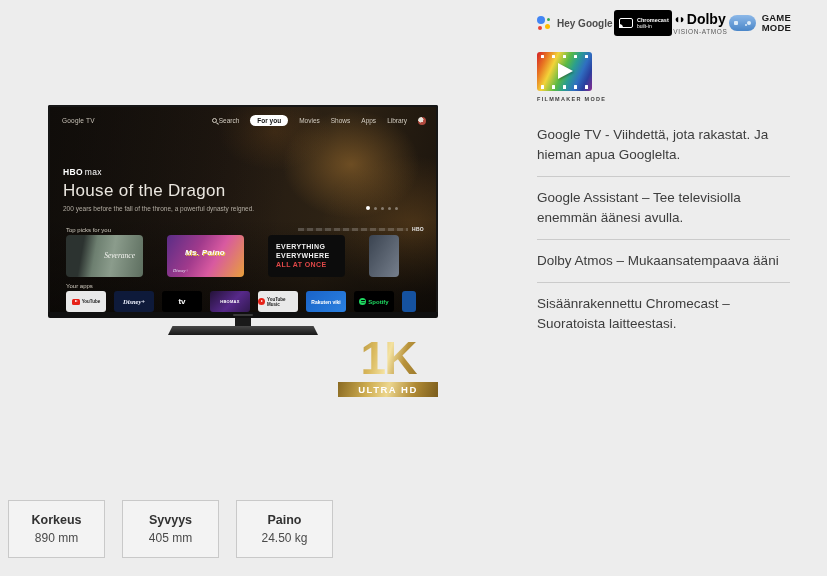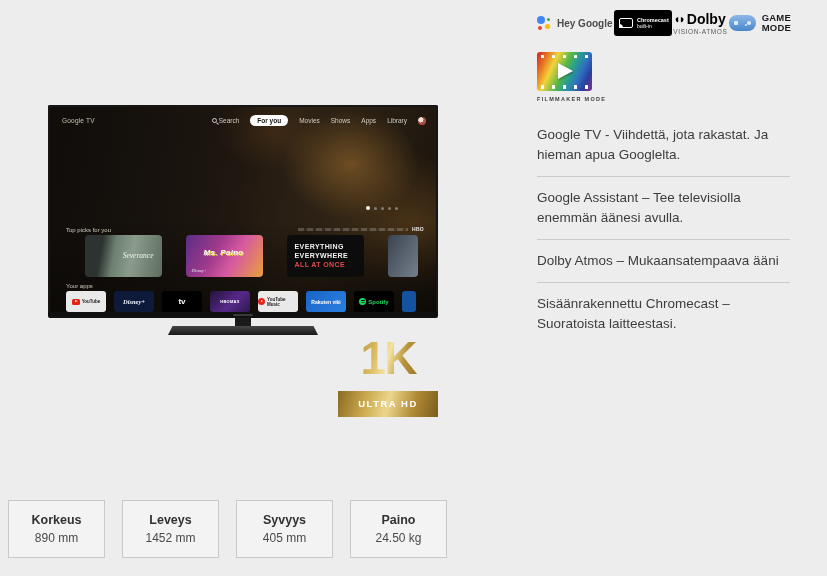--- a/index.html
+++ b/index.html
@@ -39,21 +39,21 @@
   .hero-sub { margin-top:4px; font-size:6.5px; color:#b2aca2; }
 
   .dots { position:absolute; right:38px; top:99px; display:flex; align-items:center; gap:4px; z-index:3; }
   .dot { width:3px; height:3px; border-radius:50%; background:rgba(255,255,255,.38); }
   .dot.on { width:4px; height:4px; background:#fff; }
   .cap-line { position:absolute; right:12px; top:119px; display:flex; align-items:center; gap:4px; z-index:3; }
   .cap-bar { width:110px; height:3px; background:repeating-linear-gradient(90deg, rgba(255,255,255,.22) 0 6px, rgba(255,255,255,.05) 6px 9px); }
   .cap-hbo { font-size:5px; font-weight:800; color:#e8e8e8; letter-spacing:.3px; }
 
   .rowlabel { position:absolute; left:16px; font-size:6px; color:#cfc9be; z-index:3; }
-  .cards { position:absolute; left:16px; top:128px; right:0; display:flex; gap:24px; overflow:hidden; z-index:3;justify-content:center; }
+  .cards { position:absolute; left:16px; top:128px; right:0; display:flex; gap:24px; overflow:hidden; z-index:3; }
   .card { width:77px; height:42px; border-radius:4px; overflow:hidden; position:relative; flex:none; }
   .card-sev { background:linear-gradient(100deg, #2c3330 0 22%, #6d7f70 38%, #8b9c8c 60%, #5d6e5f 100%); }
   .sev-title { position:absolute; right:8px; top:16px; font-size:7.5px; color:#f2f2ee; font-style:italic; font-family:"Liberation Serif", serif; }
   .card-marvel { background:linear-gradient(120deg, #5a2d86 0%, #a03a8c 38%, #d85aa0 62%, #e8a03a 100%); }
   .marvel-title { position:absolute; left:18px; top:13px; font-size:8px; font-weight:800; font-style:italic; color:#fff; text-shadow:1px 1px 0 #e8c83a; letter-spacing:.3px; }
   .marvel-prov { position:absolute; left:6px; bottom:4px; font-size:4.5px; color:#e8e8f8; font-style:italic; font-family:"Liberation Serif", serif; }
   .card-eeaao { background:#0c0c0c; display:flex; flex-direction:column; align-items:flex-start; justify-content:center; padding-left:8px; gap:1px; }
   .eeaao-l { font-size:7px; font-weight:800; letter-spacing:.4px; line-height:1.1; }
   .eeaao-1 { color:#efefef; } .eeaao-2 { color:#f2f2f2; } .eeaao-3 { color:#e04848; }
   .card-victor { background:linear-gradient(100deg, #2e3c5c 0 34%, #8a93a8 46%, #efe6e6 58%, #f4ecec 100%); }
@@ -77,21 +77,21 @@
   .t-spotify { background:#000; color:#1ed760; font-size:6px; font-weight:700; }
   .sp-ic { width:7px; height:7px; border-radius:50%; background:#1ed760; position:relative; flex:none; }
   .sp-ic::before { content:""; position:absolute; left:1.5px; top:2px; width:4px; height:1px; background:#000; border-radius:1px; box-shadow:0 2px 0 -0.2px #000; }
   .t-part { width:14px; background:#1552a0; }
 
   
   .uhd { position:absolute; left:338px; top:337px; width:100px; text-align:center; }
   .uhd-4k { font-size:46px; font-weight:700; line-height:.95; letter-spacing:-2px;
     background:linear-gradient(105deg, #8a6a22 0%, #d9b85c 35%, #f4e2a0 50%, #b8923a 65%, #7a5c1c 100%);
     -webkit-background-clip:text; background-clip:text; color:transparent; }
-  .uhd-bar { margin-top:10px; height:26px; display:flex; align-items:center; justify-content:center;
+  .uhd-bar { margin-top:1px; height:15px; display:flex; align-items:center; justify-content:center;
     background:linear-gradient(105deg, #8a6a22 0%, #cfae52 30%, #ecd68e 50%, #b08a34 75%, #7a5c1c 100%);
     color:#fff; font-size:9.5px; font-weight:700; letter-spacing:1.5px; }
 
   
   .badges { position:absolute; left:537px; top:10px; width:254px; display:flex; align-items:center; justify-content:space-between; }
   .b-hey { display:flex; align-items:center; gap:5px; }
   .ga-ic { position:relative; width:15px; height:16px; }
   .ga-blue { position:absolute; left:0; top:1px; width:8px; height:8px; border-radius:50%; background:#4285f4; }
   .ga-red { position:absolute; left:1px; top:11px; width:4px; height:4px; border-radius:50%; background:#ea4335; }
   .ga-yellow { position:absolute; left:8px; top:9px; width:5px; height:5px; border-radius:50%; background:#fbbc05; }
@@ -152,20 +152,25 @@
             <span>Search</span>
           </span>
         <span class="pill">For you</span>
         <span>Movies</span>
         <span>Shows</span>
         <span>Apps</span>
         <span>Library</span>
         <span class="avatar"></span>
       </div>
 
+      <div class="hero">
+        <div class="hbomax"><span class="b">HBO</span><span class="r">max</span></div>
+        <div class="hero-title">House of the Dragon</div>
+        <div class="hero-sub">200 years before the fall of the throne, a powerful dynasty reigned.</div>
+      </div>
 
       <div class="dots">
         <span class="dot on"></span>
         <span class="dot"></span>
         <span class="dot"></span>
         <span class="dot"></span>
         <span class="dot"></span>
       </div>
 
       <div class="cap-line">
@@ -291,24 +296,20 @@
     <div class="feature">Sisäänrakennettu Chromecast – Suoratoista laitteestasi.</div>
   </div>
 
   <div class="specs-heading">Koko ja paino</div>
   <div class="specs">
     <div class="spec-box">
       <div class="spec-label">Korkeus</div>
       <div class="spec-value">890 mm</div>
     </div>
     <div class="spec-box">
-      <div class="spec-label">Leveys</div>
-      <div class="spec-value">1452 mm</div>
-    </div>
-    <div class="spec-box">
       <div class="spec-label">Syvyys</div>
       <div class="spec-value">405 mm</div>
     </div>
     <div class="spec-box">
       <div class="spec-label">Paino</div>
       <div class="spec-value">24.50 kg</div>
     </div>
   </div>
 
 </div>

